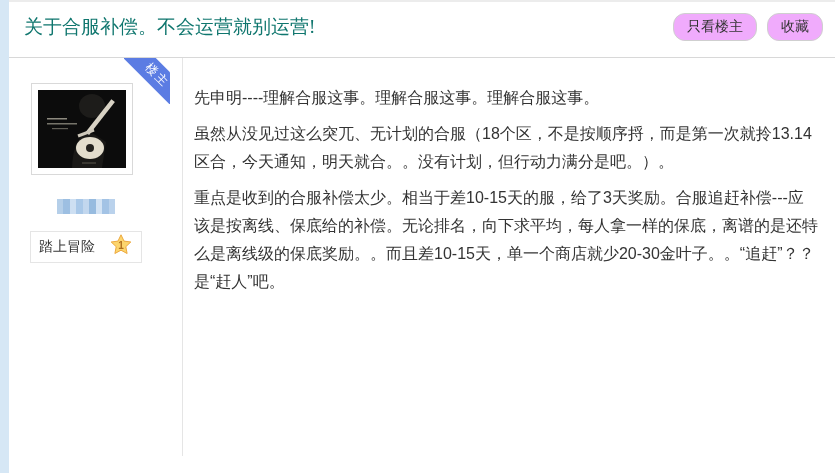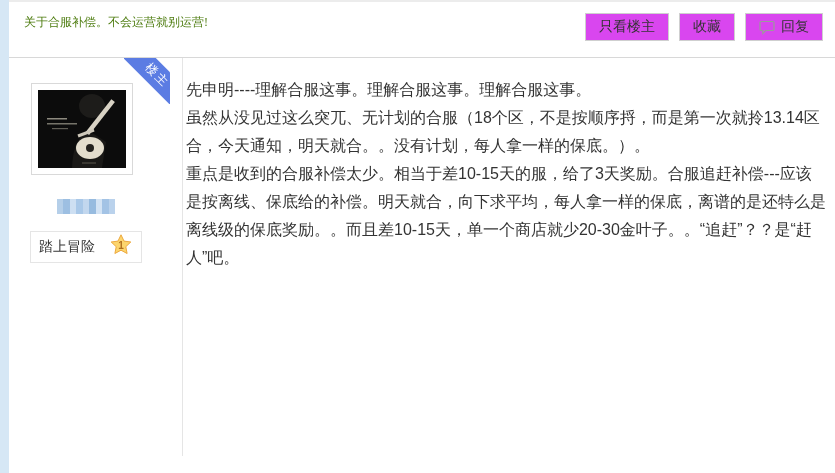--- a/index.html
+++ b/index.html
@@ -5,25 +5,25 @@
   html,body{margin:0;padding:0;background:#fff;}
   .page{
     position:relative;width:835px;height:473px;background:#fff;overflow:hidden;
     font-family:"Liberation Sans","DejaVu Sans",sans-serif;color:#333;
   }
   .top-edge{position:absolute;left:0;top:0;width:835px;height:2px;background:#ececec;}
   .left-strip{position:absolute;left:0;top:0;width:9px;height:473px;background:#d6e7f5;}
   
   .header{position:absolute;left:9px;top:2px;width:826px;height:55px;background:#fff;}
   .header-divider{position:absolute;left:9px;top:57px;width:826px;height:1px;background:#d8d8d8;}
-  .thread-title{position:absolute;left:15px;top:12px;font-size:12px;color:#4d7c0f;white-space:nowrap;font-family:Liberation Serif, serif;}
+  .thread-title{position:absolute;left:15px;top:12px;font-size:19px;color:#0f766e;white-space:nowrap;font-family:Liberation Serif, serif;}
   .header-actions{position:absolute;right:12px;top:11px;display:flex;gap:10px;}
   .hbtn{
     display:flex;align-items:center;gap:6px;height:28px;padding:0 13px;
-    background:#d946ef;border:1px solid #cfcfcf;border-radius:0;
+    background:#f0abfc;border:1px solid #cfcfcf;border-radius:12px;
     font-size:14px;color:#333;cursor:pointer;box-sizing:border-box;
     font-family:inherit;
   }
   .hbtn svg{display:block;}
   
   .col-divider{position:absolute;left:182px;top:58px;width:1px;height:398px;background:#e5e5e5;}
   
   .ribbon-box{position:absolute;left:124px;top:58px;width:46px;height:46px;overflow:hidden;}
   .ribbon{
     position:absolute;left:-10px;top:6px;width:86px;height:23px;
@@ -51,45 +51,37 @@
     display:flex;align-items:center;justify-content:space-between;
     padding:0 8px;cursor:pointer;
   }
   .level-badge .lvl-label{font-size:14px;color:#333;}
   
   .post-content{
     position:absolute;left:186px;top:76px;width:640px;
     font-size:16px;line-height:28px;color:#333;
     word-break:break-all;
   }
-  .post-content p{margin:0;padding:0;}
+  .post-content p{margin:8px;padding:0;}
 </style>
 </head>
 <body>
 
 <div class="page">
   <div class="top-edge"></div>
   <div class="left-strip"></div>
 
   <div class="header">
     <div class="thread-title">关于合服补偿。不会运营就别运营!</div>
     <div class="header-actions">
       <button class="hbtn">
         <span>只看楼主</span>
       </button>
       <button class="hbtn">
         <span>收藏</span>
-      </button>
-      <button class="hbtn">
-        <span>
-          <svg width="16" height="15" viewBox="0 0 16 15">
-            <path d="M2.2 1.5 h11.6 a1.2 1.2 0 0 1 1.2 1.2 v6.6 a1.2 1.2 0 0 1 -1.2 1.2 H6.6 l-2.8 2.9 v-2.9 H2.2 a1.2 1.2 0 0 1 -1.2 -1.2 V2.7 a1.2 1.2 0 0 1 1.2 -1.2 z" fill="none" stroke="#9b9b9b" stroke-width="1.2"></path>
-          </svg>
-        </span>
-        <span>回复</span>
       </button>
     </div>
   </div>
   <div class="header-divider"></div>
 
   <div class="col-divider"></div>
 
   <div class="ribbon-box">
     <div class="ribbon">楼主</div>
   </div>
@@ -127,16 +119,16 @@
     <span>
       <svg width="24" height="24" viewBox="0 0 24 24">
         <path d="M12 1.8 l3 6.3 6.8.9 -5 4.7 1.3 6.8 L12 17.2 5.9 20.5 l1.3 -6.8 -5 -4.7 6.8 -.9 z" fill="#fcd56d" stroke="#eda93f" stroke-width="1"></path>
         <text x="12" y="15.5" text-anchor="middle" font-size="10" font-weight="bold" fill="#b06f1f">1</text>
       </svg>
     </span>
   </div>
 
   <div class="post-content">
     <p>先申明----理解合服这事。理解合服这事。理解合服这事。</p>
-    <p>虽然从没见过这么突兀、无计划的合服（18个区，不是按顺序捋，而是第一次就拎13.14区合，今天通知，明天就合。。没有计划，每人拿一样的保底。）。</p>
-    <p>重点是收到的合服补偿太少。相当于差10-15天的服，给了3天奖励。合服追赶补偿---应该是按离线、保底给的补偿。明天就合，向下求平均，每人拿一样的保底，离谱的是还特么是离线级的保底奖励。。而且差10-15天，单一个商店就少20-30金叶子。。“追赶”？？是“赶人”吧。</p>
+    <p>虽然从没见过这么突兀、无计划的合服（18个区，不是按顺序捋，而是第一次就拎13.14区合，今天通知，明天就合。。没有计划，但行动力满分是吧。）。</p>
+    <p>重点是收到的合服补偿太少。相当于差10-15天的服，给了3天奖励。合服追赶补偿---应该是按离线、保底给的补偿。无论排名，向下求平均，每人拿一样的保底，离谱的是还特么是离线级的保底奖励。。而且差10-15天，单一个商店就少20-30金叶子。。“追赶”？？是“赶人”吧。</p>
   </div>
 </div>
 
 </body></html>

